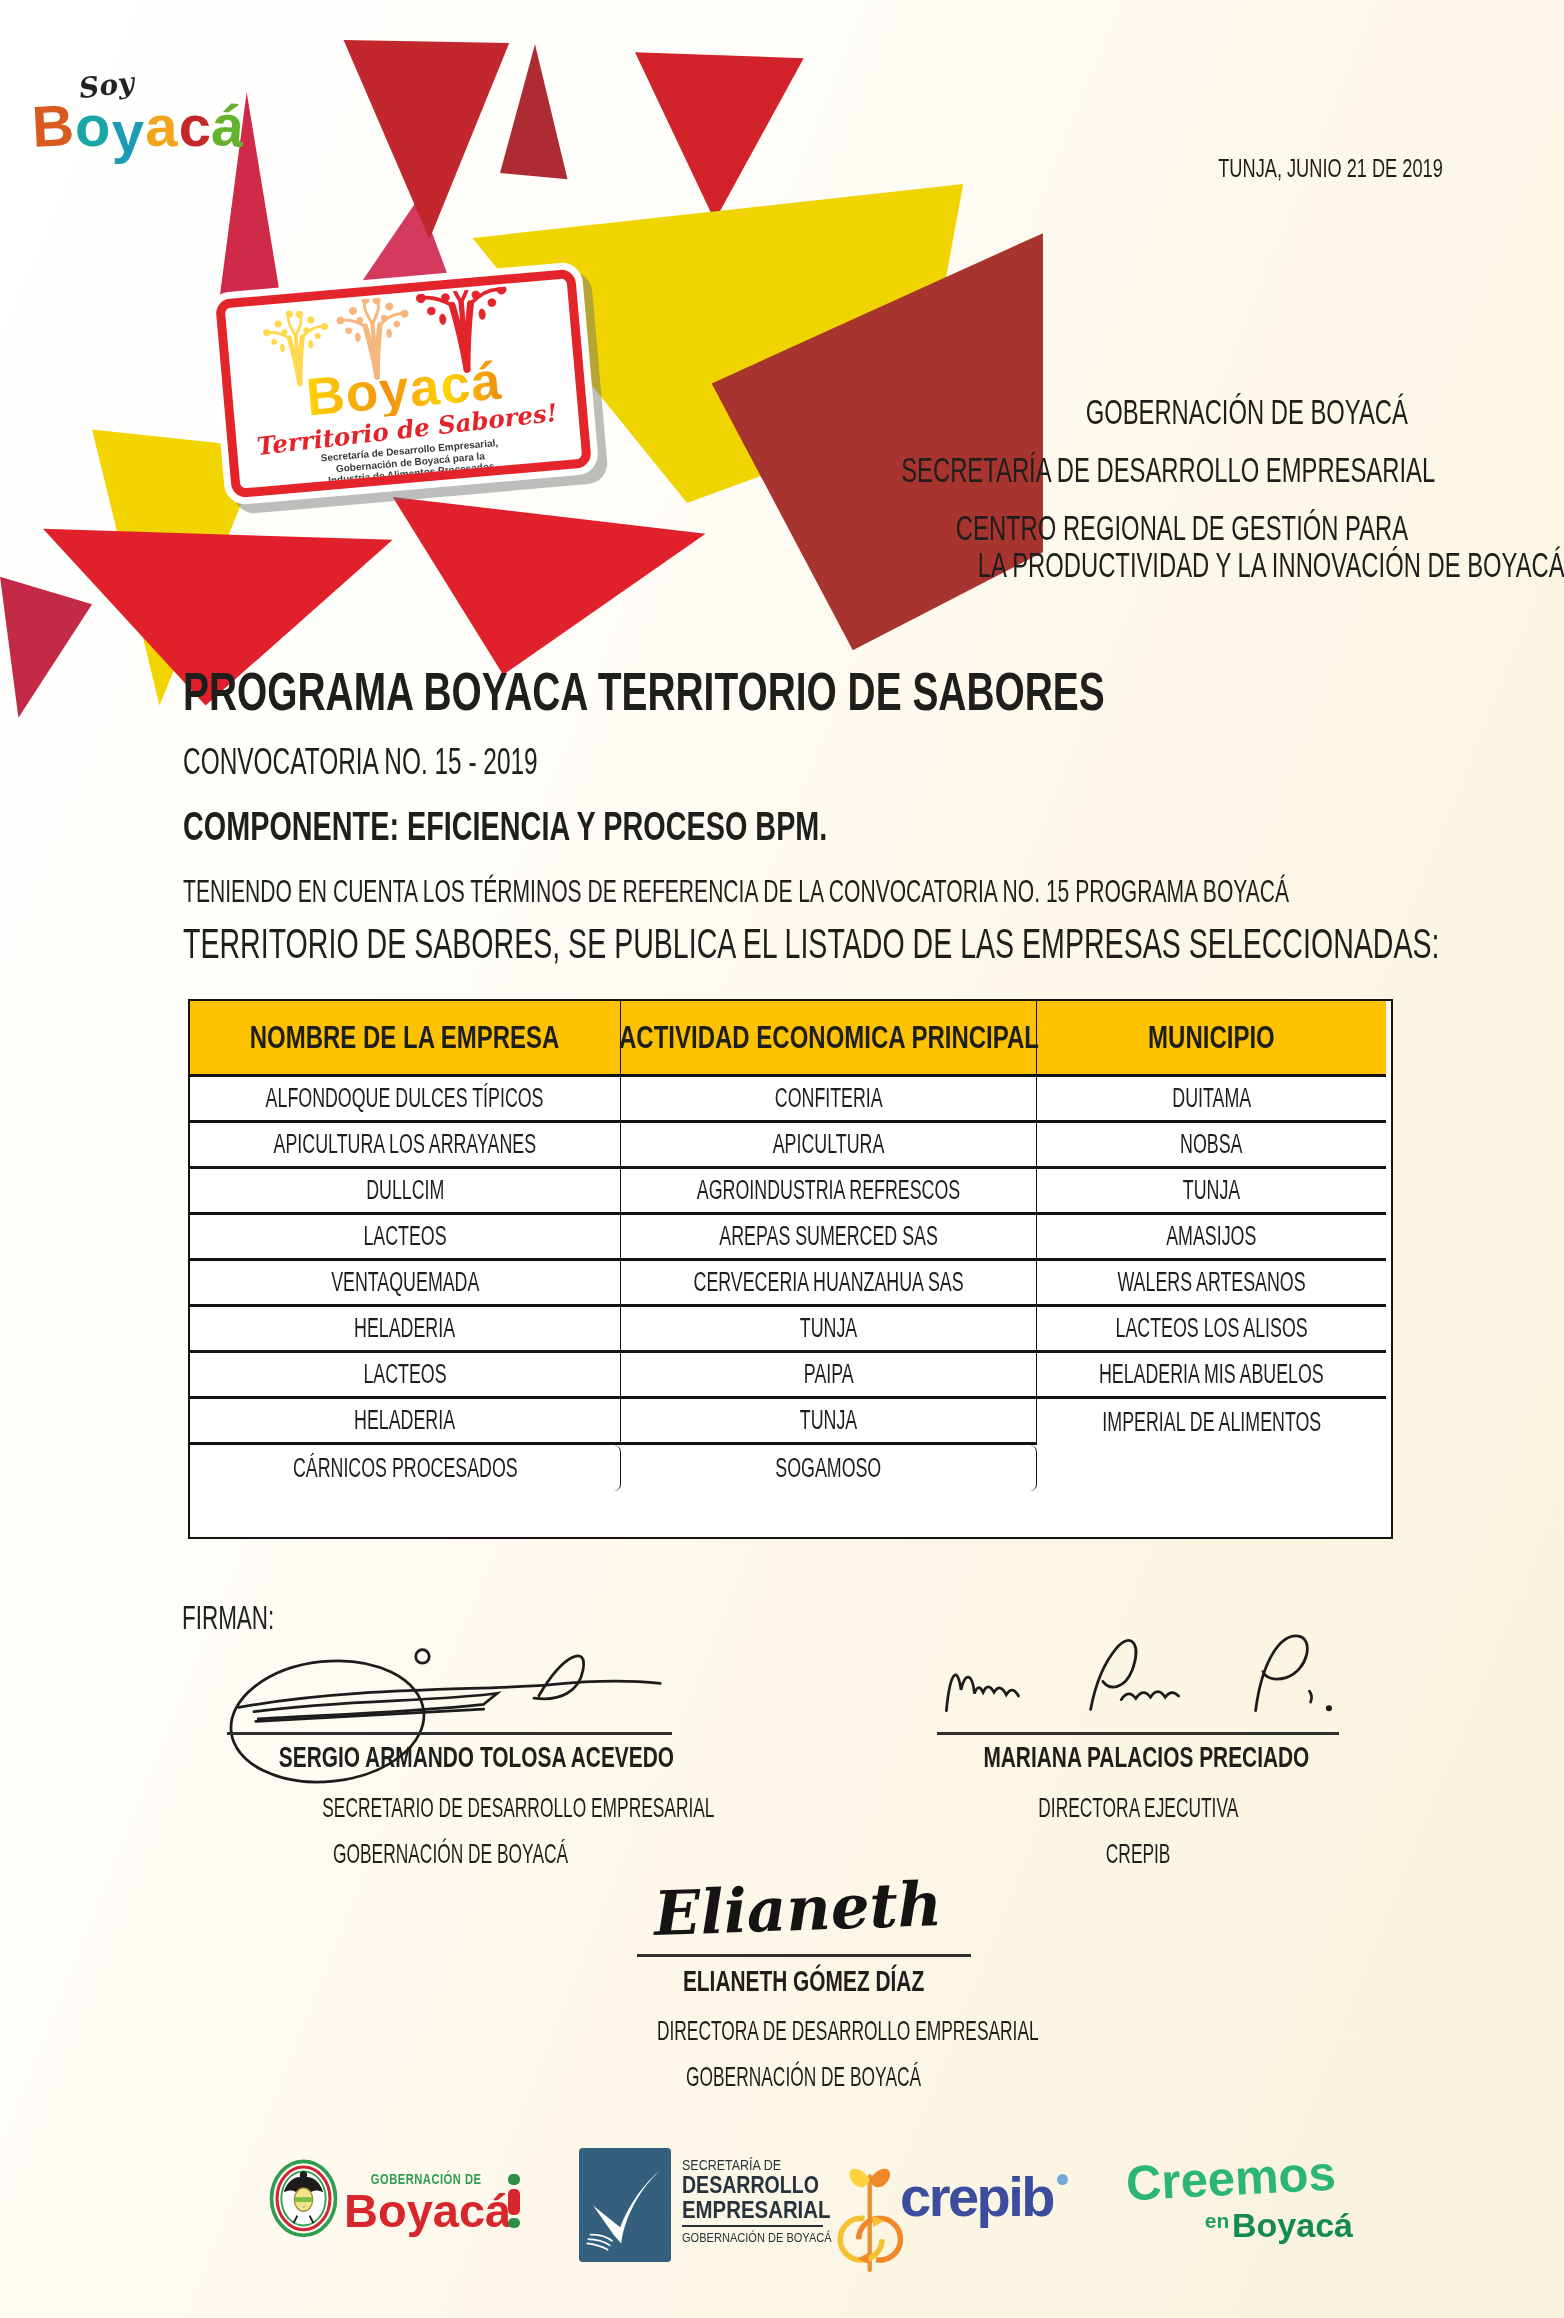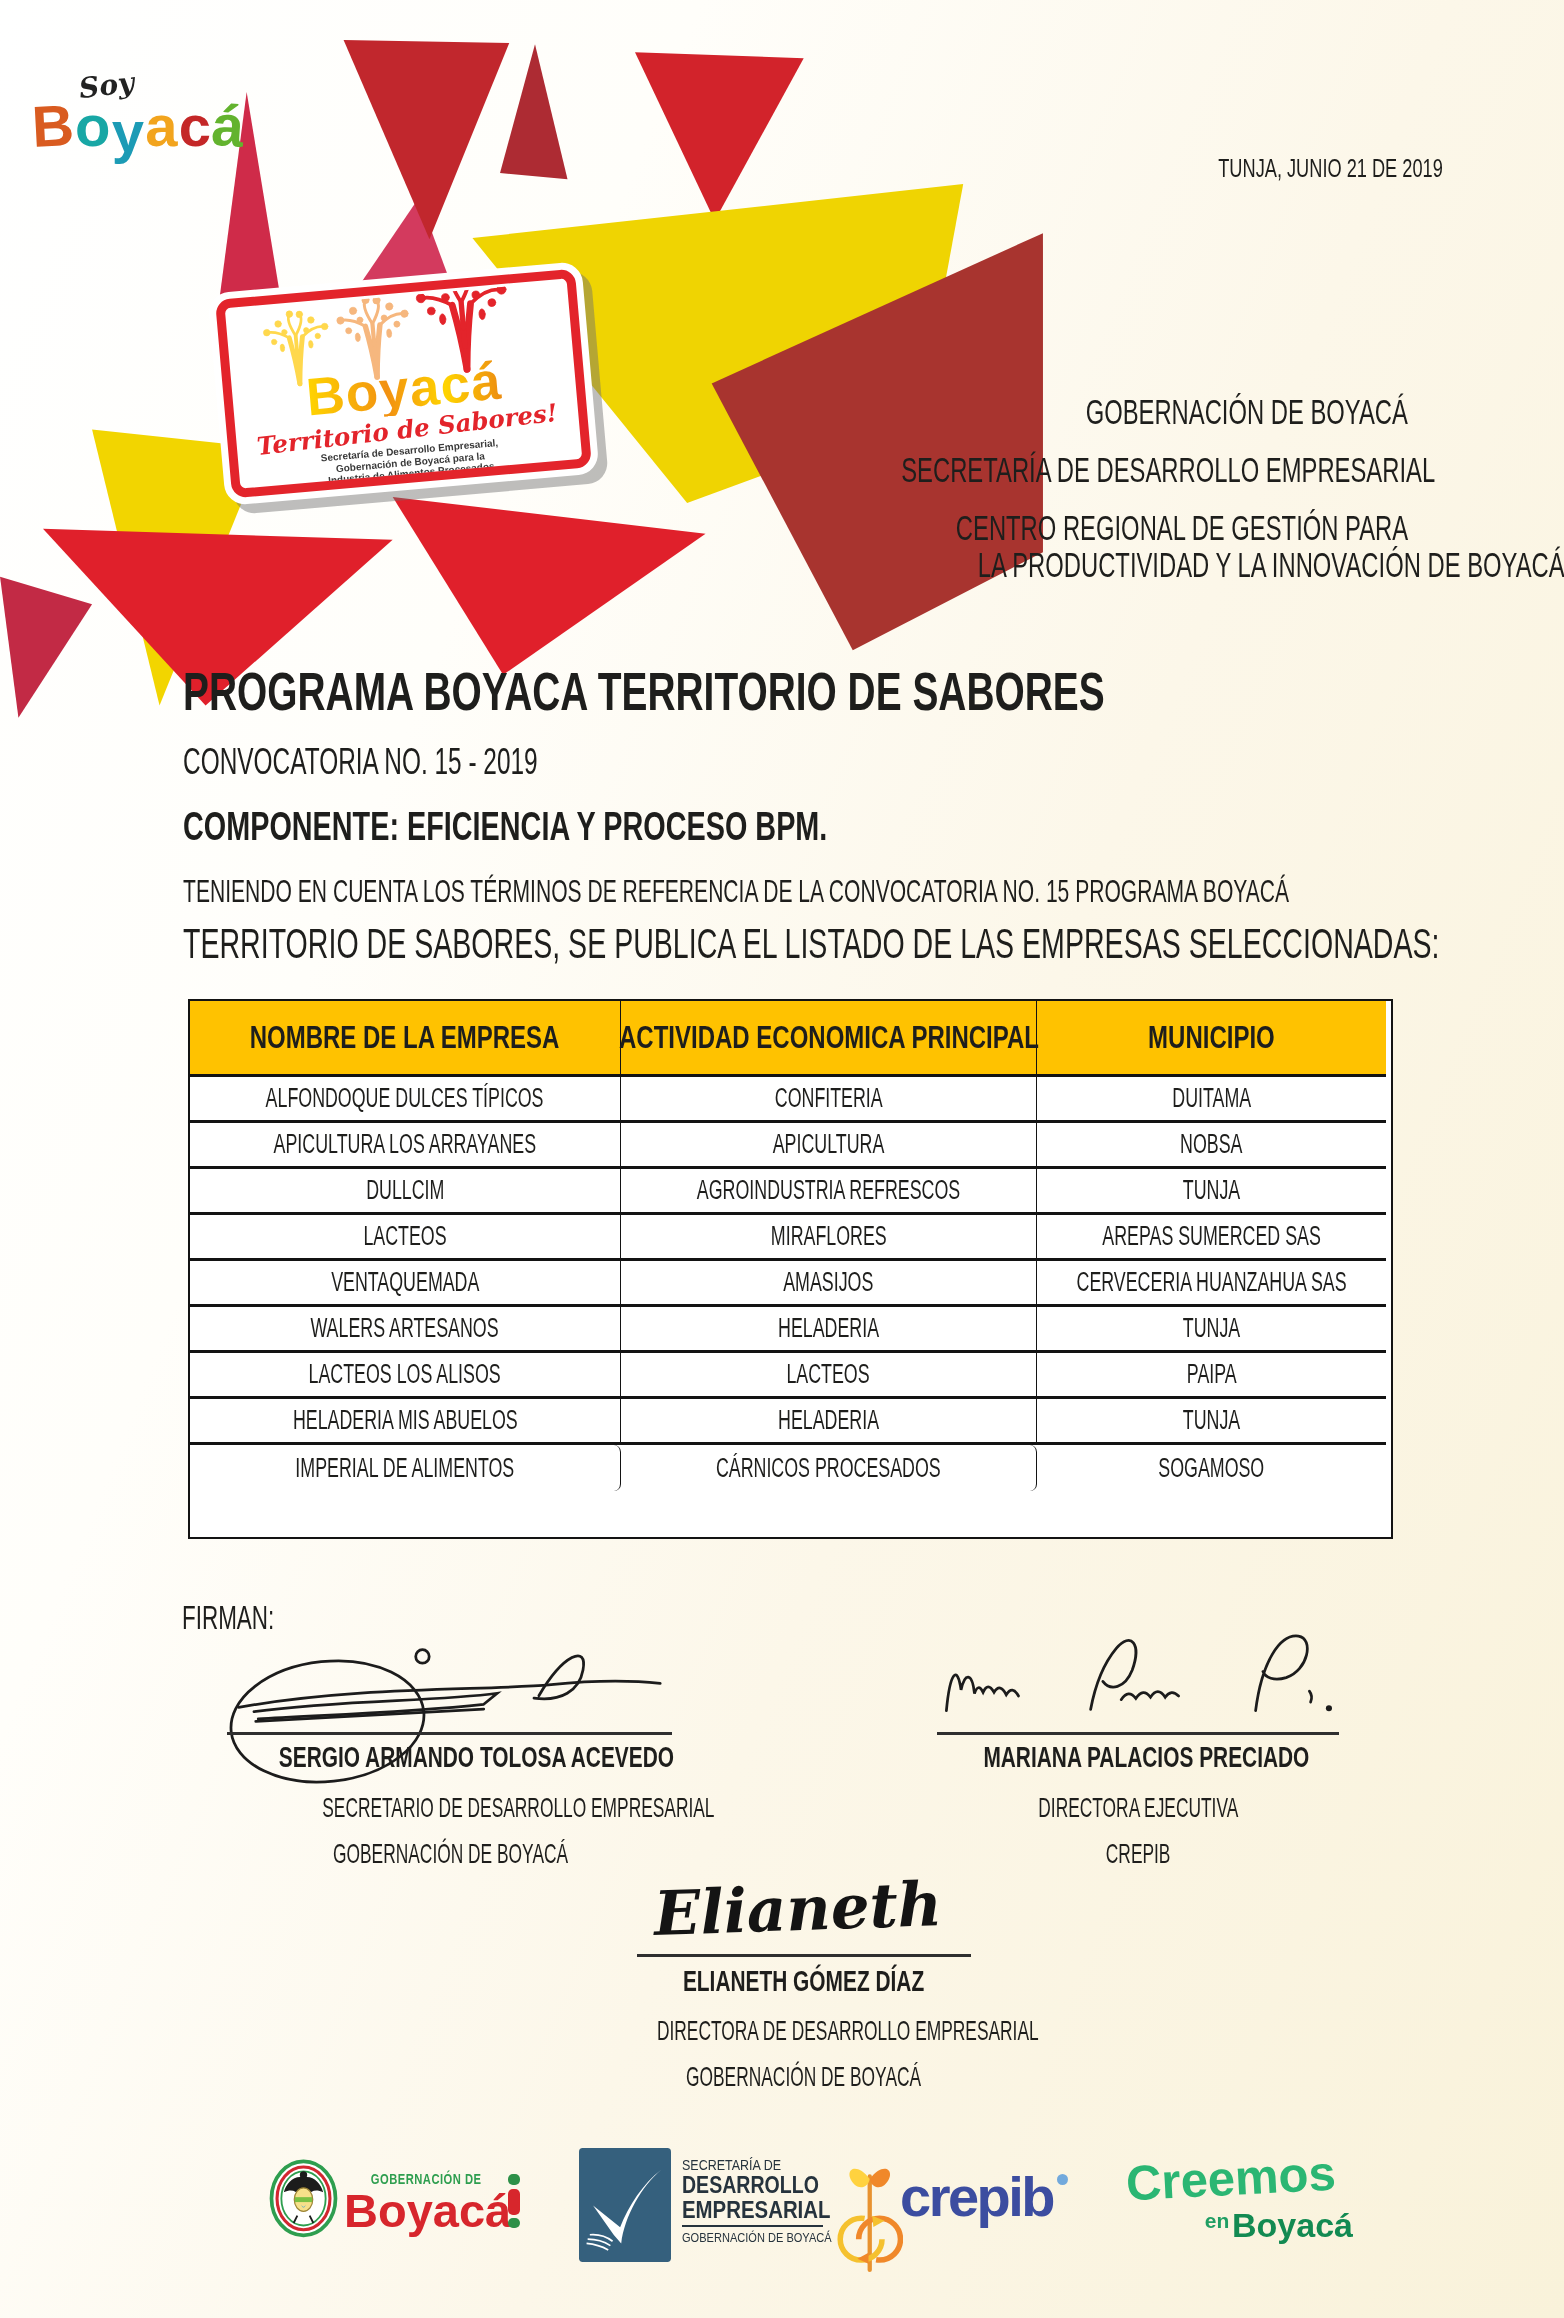--- a/index.html
+++ b/index.html
@@ -227,32 +227,29 @@
   <div class="td">
       <span class="cx o-c s66">AGROINDUSTRIA REFRESCOS</span>
     </div>
   <div class="td">
       <span class="cx o-c s66">TUNJA</span>
     </div>
 
   <div class="td">
       <span class="cx o-c s66">LACTEOS</span>
     </div>
-  <div class="td">
-      <span class="cx o-c s66">MIRAFLORES</span>
-    </div>
 
   <div class="td">
       <span class="cx o-c s66">AREPAS SUMERCED SAS</span>
     </div>
   <div class="td">
+      <span class="cx o-c s66">AMASIJOS</span>
+    </div>
+  <div class="td">
       <span class="cx o-c s66">VENTAQUEMADA</span>
-    </div>
-  <div class="td">
-      <span class="cx o-c s66">AMASIJOS</span>
     </div>
 
   <div class="td">
       <span class="cx o-c s66">CERVECERIA HUANZAHUA SAS</span>
     </div>
 
   <div class="td">
       <span class="cx o-c s66">WALERS ARTESANOS</span>
     </div>
   <div class="td">

